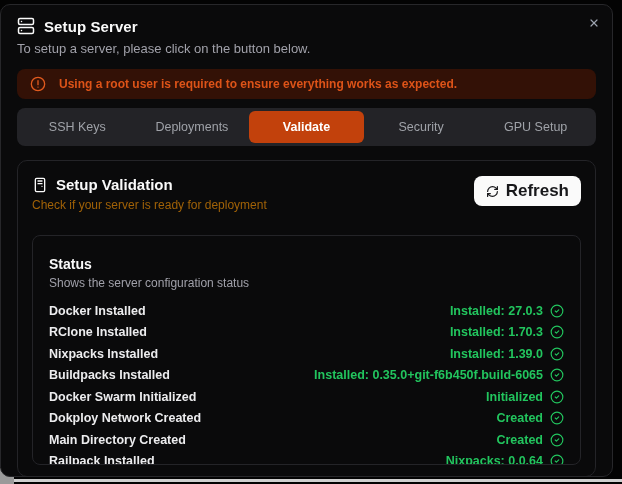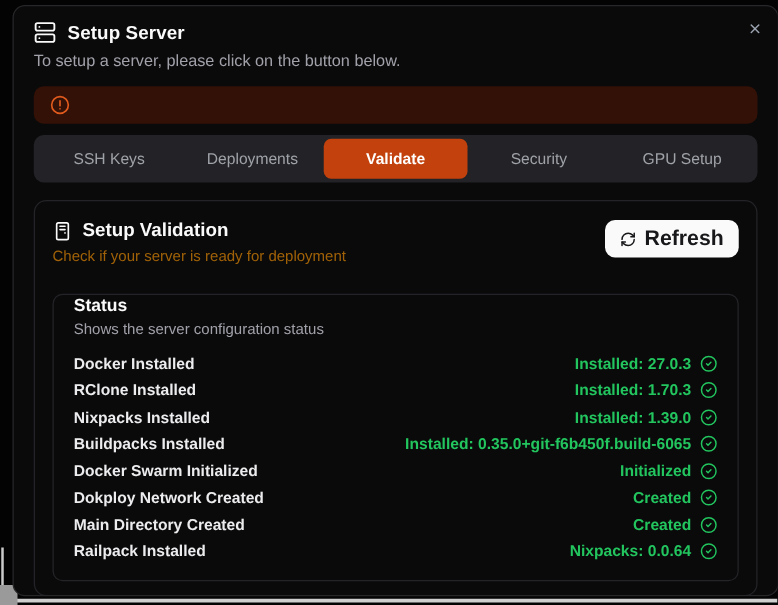--- a/index.html
+++ b/index.html
@@ -11,21 +11,21 @@
     position: relative;
     overflow: hidden;
   }
 
   
   .bg-vline { position: absolute; left: 1px; top: 438px; width: 2px; height: 46px; background: #c9c9c9; }
   .bg-hline { position: absolute; left: 0; top: 479px; right: 0; height: 3px; background: #cfcfcf; }
   .bg-corner { position: absolute; left: 0; top: 468px; width: 14px; height: 16px; background: #9a9a9a; }
 
   .modal {
-    position: absolute; left: 10px; top: 4px;
+    position: absolute; left: 0; top: 4px;
     width: 613px; height: 473px;
     background: #0a0a0b;
     border: 1px solid #27272a;
     border-radius: 10px;
     padding: 12px 16px;
     overflow: hidden;
     z-index: 2;
   }
 
   .dialog-header { position: relative; }
@@ -87,21 +87,21 @@
     display: flex; align-items: center; gap: 7px;
     font-size: 17px; font-weight: 600;
     font-family: inherit; cursor: pointer;
   }
 
   .status-card {
     margin-top: 23px;
     height: 230px;
     border: 1px solid #242428;
     border-radius: 8px;
-    padding: 0 16px 8px;
+    padding: 20px 16px 8px;
     overflow: hidden;
   }
   .status-title { font-size: 14px; font-weight: 700; color: #fafafa; }
   .status-subtitle { font-size: 12px; color: #a1a1aa; margin-top: 4px; }
   .rows { margin-top: 10px; }
   .status-row { display: flex; justify-content: space-between; align-items: center; height: 21.5px; }
   .row-label { font-size: 12.5px; font-weight: 600; color: #ececee; }
   .row-status { display: flex; align-items: center; gap: 7px; color: #22c55e; font-size: 12.5px; font-weight: 700; }
   .check-circle-icon { color: #22c55e; }
 </style>
@@ -137,20 +137,21 @@
   </button>
 
   <div class="alert">
     <span class="icon alert-icon">
       <svg width="16" height="16" viewBox="0 0 24 24" fill="none" stroke="currentColor" stroke-width="2" stroke-linecap="round">
         <circle cx="12" cy="12" r="10"></circle>
         <line x1="12" y1="7" x2="12" y2="13"></line>
         <line x1="12" y1="16.6" x2="12.01" y2="16.6"></line>
       </svg>
     </span>
+    <span class="alert-text">Using a root user is required to ensure everything works as expected.</span>
   </div>
 
   <div class="tabs">
 
       <div class="tab">
         <span>SSH Keys</span>
       </div>
 
       <div class="tab">
         <span>Deployments</span>

